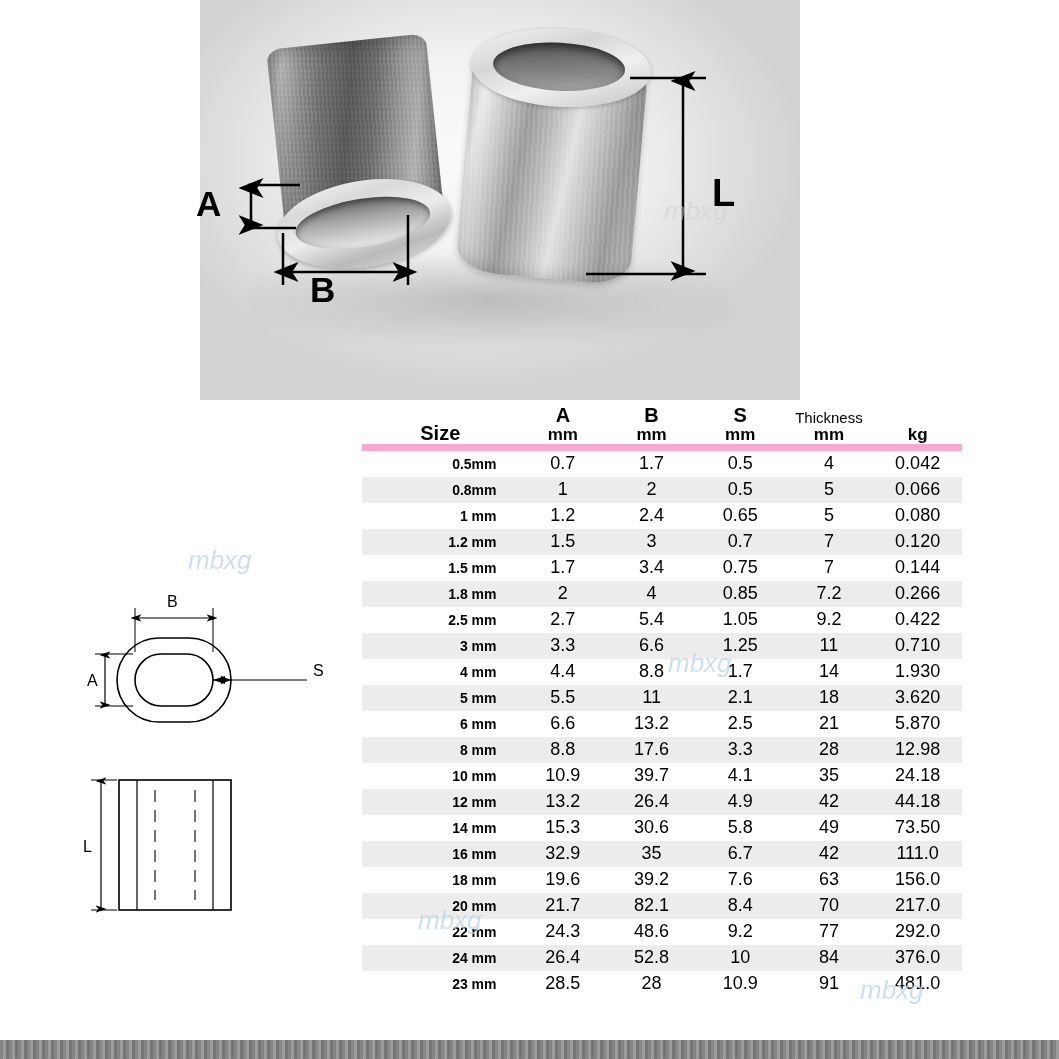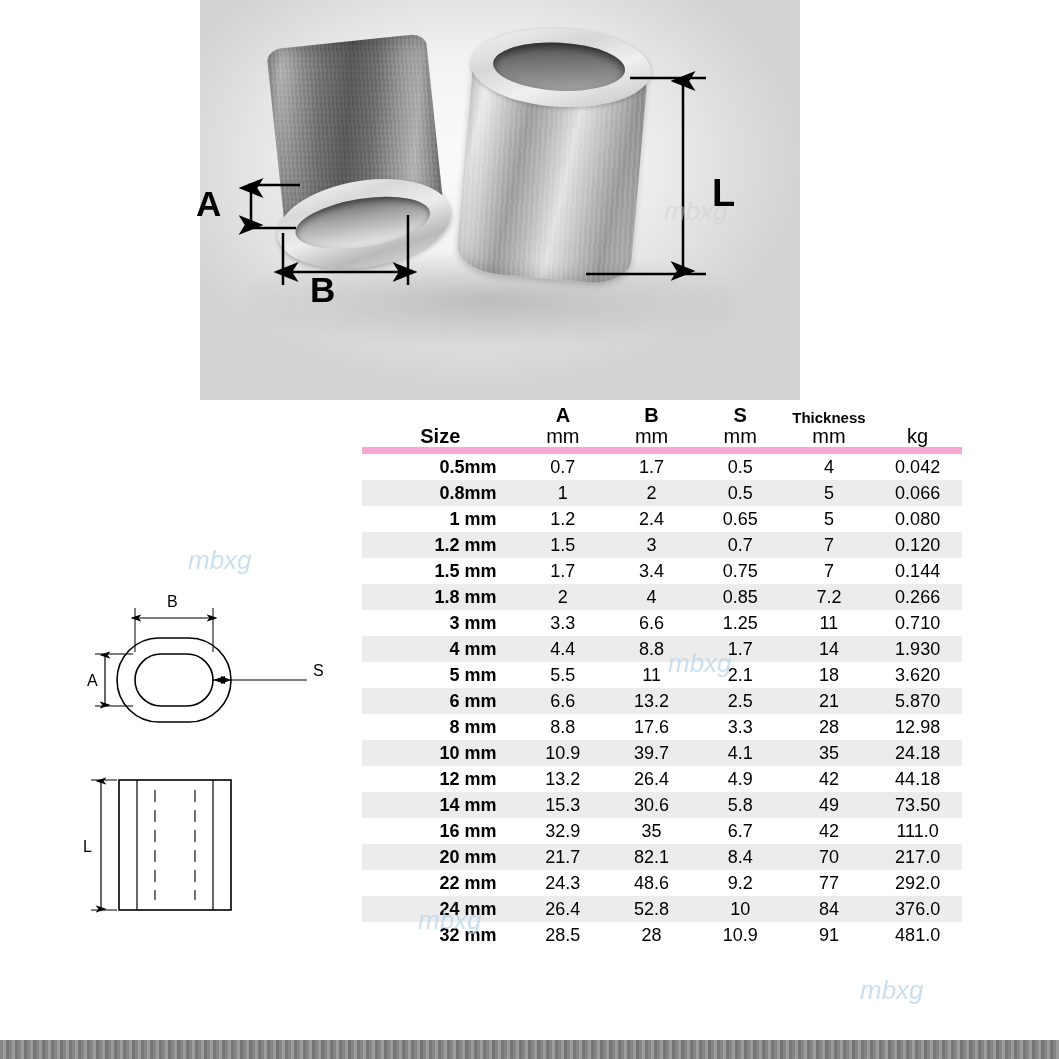--- a/index.html
+++ b/index.html
@@ -165,27 +165,27 @@
     padding: 0;
     height: 26px;
     font-size: 18px;
     color: #000;
   }
   table#spec-table thead th {
     font-weight: bold;
     vertical-align: bottom;
   }
   .hdr-main { font-size: 20px; font-weight: bold; line-height: 1.05; }
-  .hdr-unit { font-size: 20px; font-weight: normal; line-height: 1.05; }
-  .hdr-small { font-size: 15px; font-weight: bold; line-height: 1.05; }
+  .hdr-unit { font-size: 17px; font-weight: bold; line-height: 1.05; }
+  .hdr-small { font-size: 15px; font-weight: normal; line-height: 1.05; }
   table#spec-table tbody tr:nth-child(odd) { background: #ffffff; }
   table#spec-table tbody tr:nth-child(even) { background: #ececec; }
   table#spec-table tbody td.size-cell {
     font-weight: bold;
-    font-size: 18px;
+    font-size: 14px;
     text-align: right;
     padding-right: 22px;
     width: 128px;
   }
   table#spec-table tbody td.val { font-size: 18px; width: 85px; }
   .thead-rule { border-bottom: 7px solid #f9a8d4; }
 
   
   .wm {
     position: absolute;
@@ -392,20 +392,28 @@
         </tr>
         <tr>
           <td class="size-cell">1.8 mm</td>
           <td class="val">2</td>
           <td class="val">4</td>
           <td class="val">0.85</td>
           <td class="val">7.2</td>
           <td class="val">0.266</td>
         </tr>
         <tr>
+          <td class="size-cell">2.5 mm</td>
+          <td class="val">2.7</td>
+          <td class="val">5.4</td>
+          <td class="val">1.05</td>
+          <td class="val">9.2</td>
+          <td class="val">0.422</td>
+        </tr>
+        <tr>
           <td class="size-cell">3 mm</td>
           <td class="val">3.3</td>
           <td class="val">6.6</td>
           <td class="val">1.25</td>
           <td class="val">11</td>
           <td class="val">0.710</td>
         </tr>
         <tr>
           <td class="size-cell">4 mm</td>
           <td class="val">4.4</td>
@@ -464,20 +472,28 @@
         </tr>
         <tr>
           <td class="size-cell">16 mm</td>
           <td class="val">32.9</td>
           <td class="val">35</td>
           <td class="val">6.7</td>
           <td class="val">42</td>
           <td class="val">111.0</td>
         </tr>
         <tr>
+          <td class="size-cell">18 mm</td>
+          <td class="val">19.6</td>
+          <td class="val">39.2</td>
+          <td class="val">7.6</td>
+          <td class="val">63</td>
+          <td class="val">156.0</td>
+        </tr>
+        <tr>
           <td class="size-cell">20 mm</td>
           <td class="val">21.7</td>
           <td class="val">82.1</td>
           <td class="val">8.4</td>
           <td class="val">70</td>
           <td class="val">217.0</td>
         </tr>
         <tr>
           <td class="size-cell">22 mm</td>
           <td class="val">24.3</td>
@@ -488,21 +504,21 @@
         </tr>
         <tr>
           <td class="size-cell">24 mm</td>
           <td class="val">26.4</td>
           <td class="val">52.8</td>
           <td class="val">10</td>
           <td class="val">84</td>
           <td class="val">376.0</td>
         </tr>
         <tr>
-          <td class="size-cell">32 mm</td>
+          <td class="size-cell">23 mm</td>
           <td class="val">28.5</td>
           <td class="val">28</td>
           <td class="val">10.9</td>
           <td class="val">91</td>
           <td class="val">481.0</td>
         </tr>
       </tbody>
   </table>
 </div>
 

